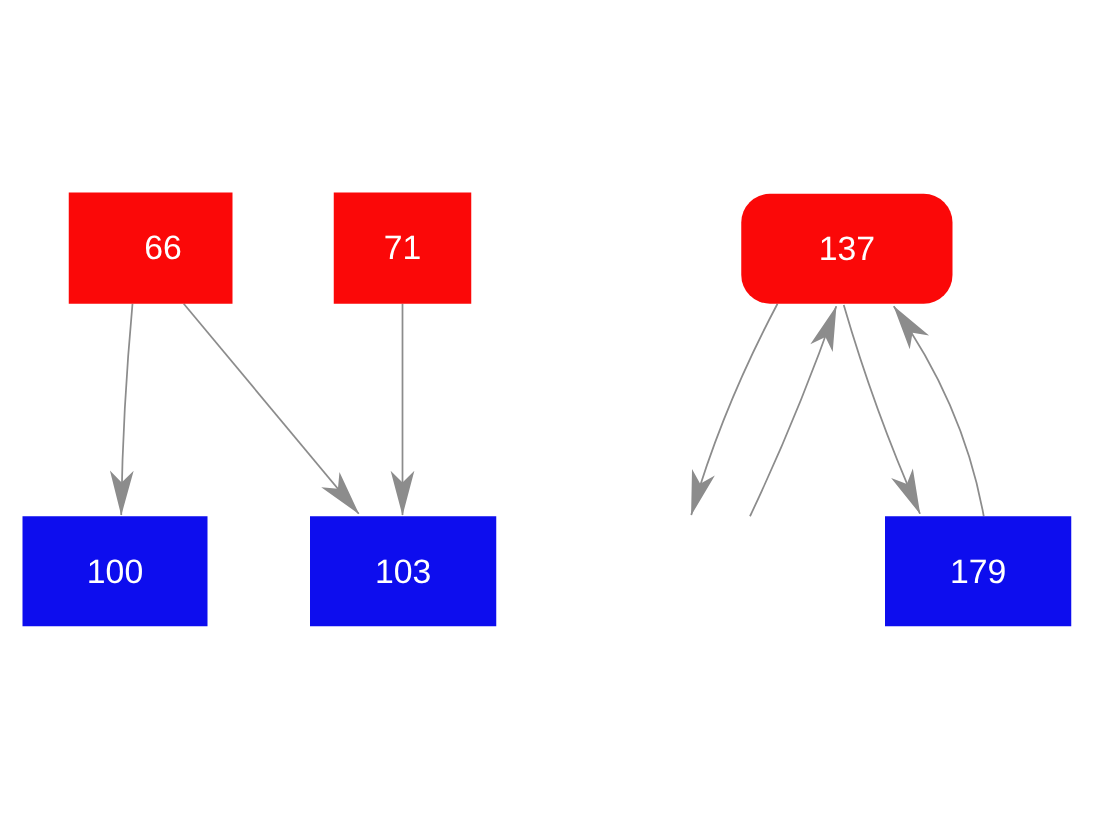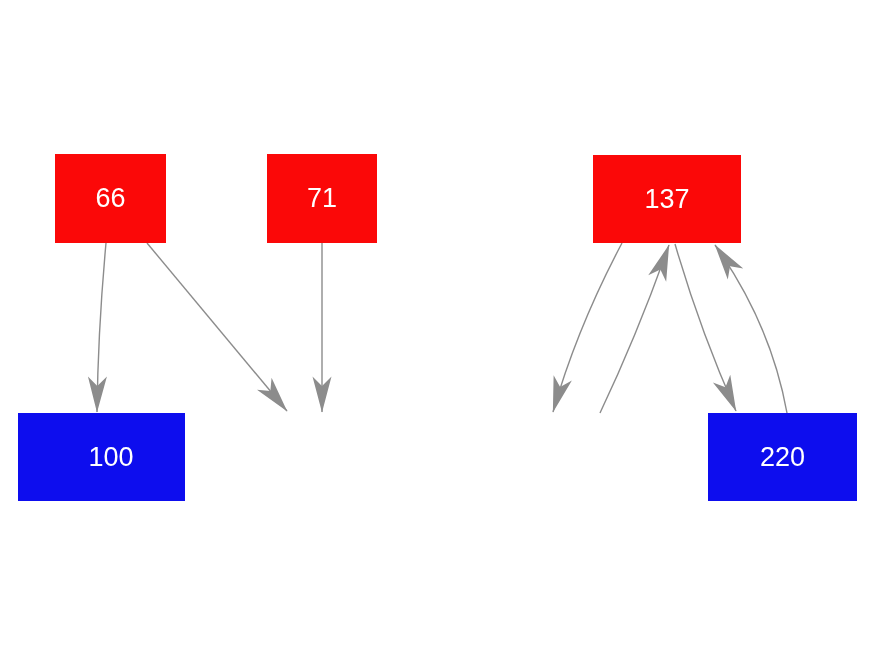--- a/index.html
+++ b/index.html
@@ -58,28 +58,31 @@
         <path class="edge" d="M106,243 Q98,330 97,412" marker-end="url(#arrowhead)"></path>
         <path class="edge" d="M147,243 Q217,327 287,411" marker-end="url(#arrowhead)"></path>
         <path class="edge" d="M322,243 Q322,328 322,412" marker-end="url(#arrowhead)"></path>
         <path class="edge" d="M622,243 Q577,328 553,412" marker-end="url(#arrowhead)"></path>
         <path class="edge" d="M600,413 Q638,333 669,245" marker-end="url(#arrowhead)"></path>
         <path class="edge" d="M675,244 Q700,330 736,411" marker-end="url(#arrowhead)"></path>
         <path class="edge" d="M787,413 Q771,324 715,245" marker-end="url(#arrowhead)"></path>
       </g>
   </svg>
 
-<div class="node red" style="left: 55px; top: 154px; width: 111px; height: 89px;">
+<div class="node red" style="left: 55px; top: 154px; width: 111px; height: 89px; padding-left: 20px;">
       <span>66</span>
     </div>
     <div class="node red" style="left: 267px; top: 154px; width: 110px; height: 89px; justify-content: center;">
       <span>71</span>
     </div>
-    <div class="node red" style="left: 593px; top: 155px; width: 148px; height: 88px;">
+    <div class="node red" style="left: 593px; top: 155px; width: 169px; height: 88px; border-radius: 23px;">
       <span>137</span>
     </div>
-    <div class="node blue" style="left: 18px; top: 413px; width: 148px; height: 88px; padding-left: 19px;">
+    <div class="node blue" style="left: 18px; top: 413px; width: 148px; height: 88px;">
       <span>100</span>
     </div>
+    <div class="node blue" style="left: 248px; top: 413px; width: 149px; height: 88px;">
+      <span>103</span>
+    </div>
     <div class="node blue" style="left: 708px; top: 413px; width: 149px; height: 88px;">
-      <span>220</span>
+      <span>179</span>
     </div>
   </div>
 
 </body></html>

